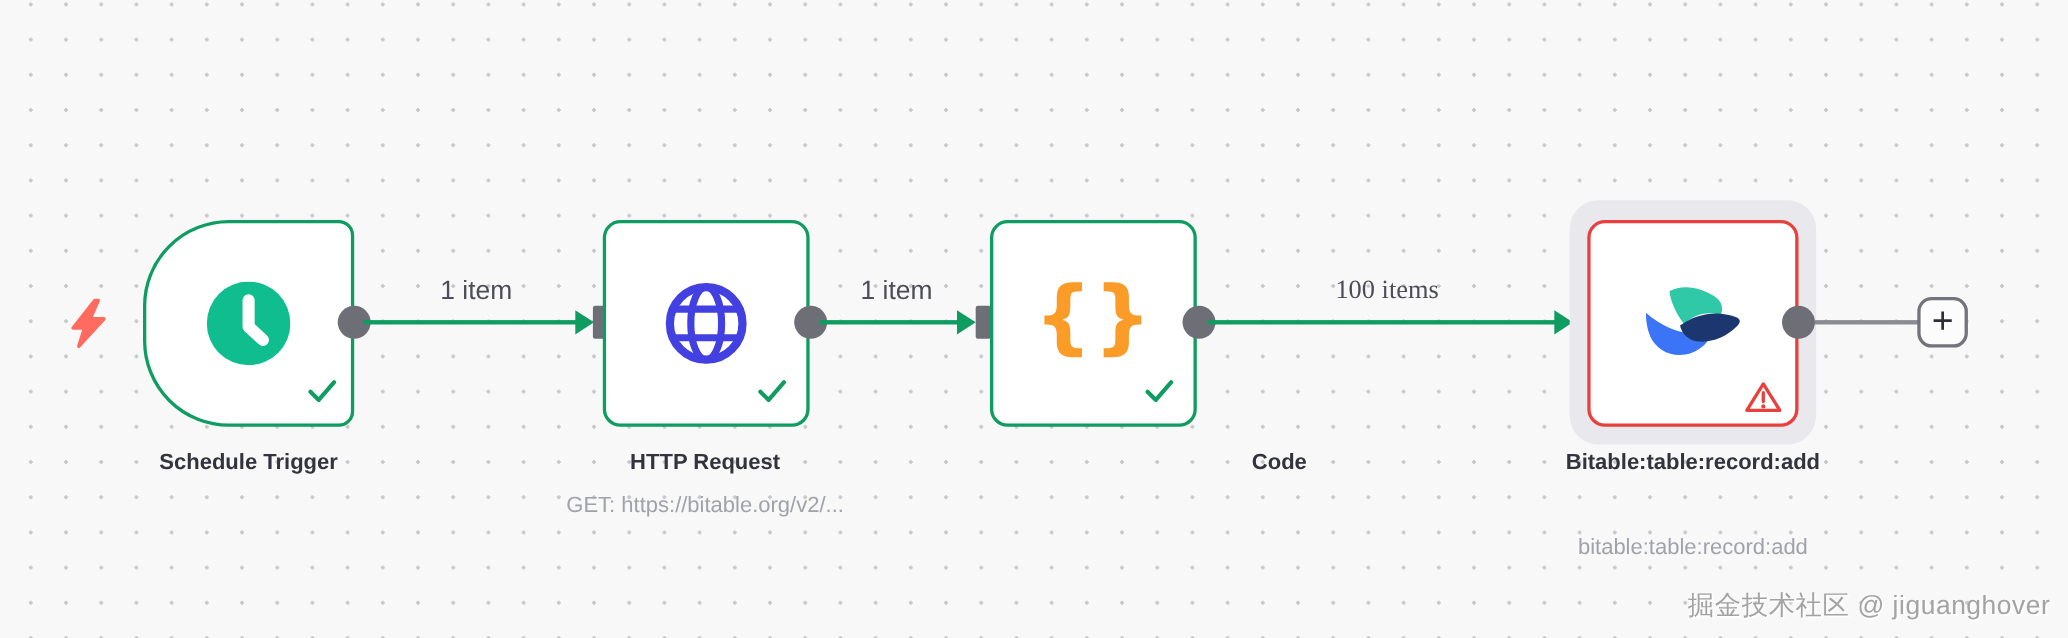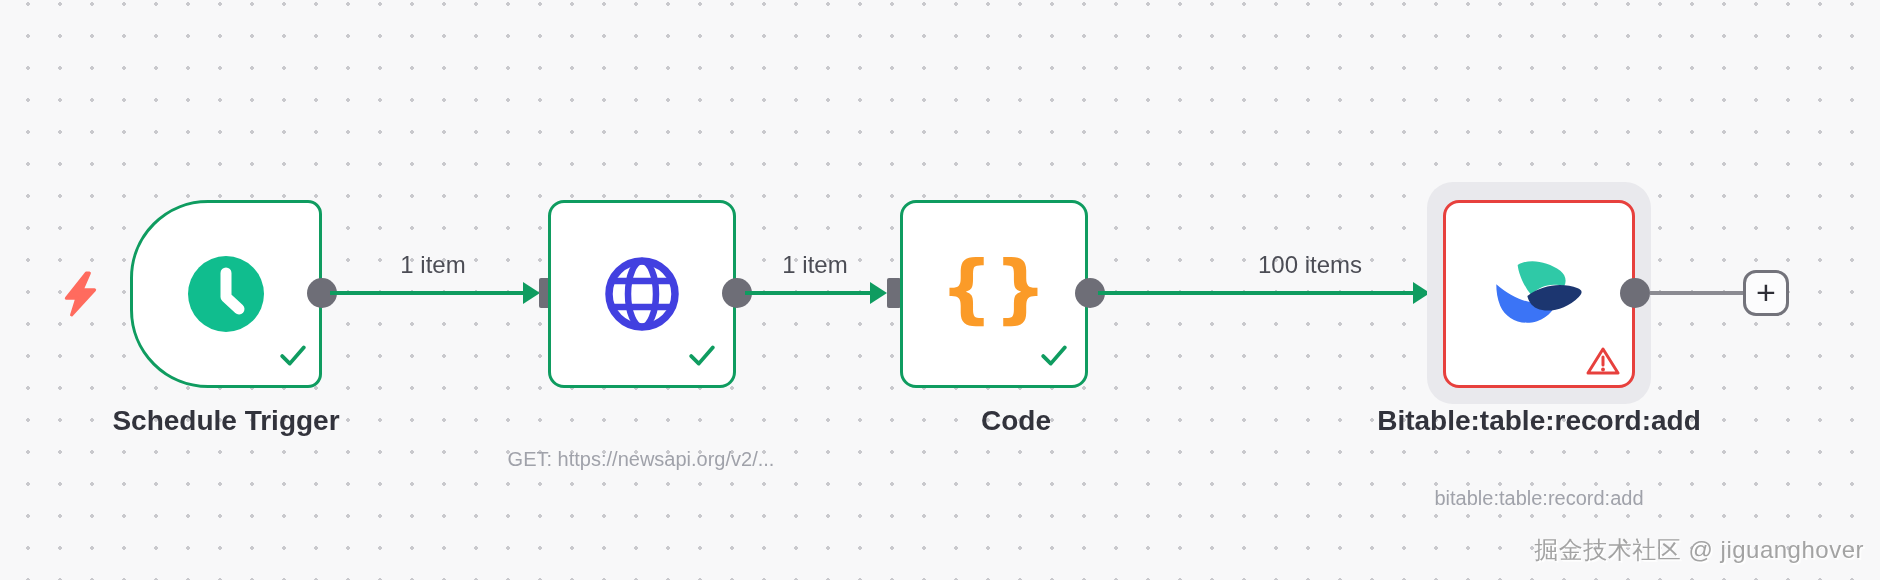--- a/index.html
+++ b/index.html
@@ -37,21 +37,21 @@
   .in-bar{position:absolute;width:14px;height:30px;border-radius:2px;
     background:var(--connector-gray);top:278px;}
   .line{position:absolute;height:4px;background:var(--success-green);top:291px;}
   .line.gray{background:var(--link-gray);}
   .arrow{position:absolute;width:0;height:0;top:282px;
     border-top:11px solid transparent;border-bottom:11px solid transparent;
     border-left:17px solid var(--success-green);}
   .conn-label{position:absolute;top:251px;font-size:24px;color:#4c4d55;
     transform:translateX(-50%);white-space:nowrap;}
   .node-label{position:absolute;top:404px;width:420px;transform:translateX(-50%);
-    text-align:center;font-size:28px;font-weight:600;color:var(--title-dark);
+    text-align:center;font-size:20px;font-weight:600;color:var(--title-dark);
     line-height:33px;}
   .node-sub{position:absolute;width:480px;transform:translateX(-50%);
     text-align:center;font-size:20px;color:var(--sub-gray);white-space:nowrap;}
   .check{position:absolute;width:28px;height:22px;}
   .warn{position:absolute;width:34px;height:30px;}
   .braces{font-size:74px;font-weight:bold;color:var(--code-orange);
     margin-top:-12px;letter-spacing:1px;font-family:"DejaVu Sans",sans-serif;}
   .add-btn{position:absolute;left:1743px;top:270px;width:46px;height:46px;
     box-sizing:border-box;border:3.5px solid #73737b;border-radius:13px;
     background:#fcfcfd;color:#2e2e36;font-size:34px;line-height:38px;
@@ -92,40 +92,41 @@
       <circle cx="40" cy="40" r="33" fill="none" stroke="var(--http-blue)" stroke-width="7.5"></circle>
       <ellipse cx="40" cy="40" rx="14" ry="33" fill="none" stroke="var(--http-blue)" stroke-width="6.5"></ellipse>
       <line x1="9" y1="27" x2="71" y2="27" stroke="var(--http-blue)" stroke-width="6.5"></line>
       <line x1="9" y1="53" x2="71" y2="53" stroke="var(--http-blue)" stroke-width="6.5"></line>
     </svg>
   </div>
   <svg class="check" style="left:688px;top:344px;" viewBox="0 0 26 20">
     <path d="M3,11 L10,18 L23,3" fill="none" stroke="var(--success-green)" stroke-width="3.5" stroke-linecap="round" stroke-linejoin="round"></path>
   </svg>
   <div class="out-dot" style="left:722px;"></div>
-  <div class="node-sub" style="left:641px;top:448px;">GET: https://newsapi.org/v2/...</div>
+  <div class="node-label" style="left:641px;">HTTP Request</div>
+  <div class="node-sub" style="left:641px;top:448px;">GET: https://bitable.org/v2/...</div>
 
   <div class="line" style="left:745px;width:127px;"></div>
   <div class="arrow" style="left:870px;"></div>
   <div class="in-bar" style="left:887px;"></div>
   <div class="conn-label" style="left:815px;">1 item</div>
 
   <div class="node square" style="left:900px;top:200px;">
     <div class="braces">{}</div>
   </div>
   <svg class="check" style="left:1040px;top:344px;" viewBox="0 0 26 20">
     <path d="M3,11 L10,18 L23,3" fill="none" stroke="var(--success-green)" stroke-width="3.5" stroke-linecap="round" stroke-linejoin="round"></path>
   </svg>
   <div class="out-dot" style="left:1075px;"></div>
-  <div class="node-label" style="left:1016px;">Code</div>
+  <div class="node-label" style="left:978px;text-align:right;">Code</div>
 
   <div class="line" style="left:1098px;width:316px;"></div>
   <div class="arrow" style="left:1413px;"></div>
   <div class="in-bar" style="left:1430px;"></div>
-  <div class="conn-label" style="left:1310px;">100 items</div>
+  <div class="conn-label" style="left:1261px;font-family:Liberation Serif, serif;">100 items</div>
 
   <div class="halo"></div>
   <div class="node square error" style="left:1443px;top:200px;width:192px;">
     <svg width="94" height="66" viewBox="0 0 96 68">
       <path d="M26,4 C38,-3 56,0 70,10 C75,14 77,20 74,26 C60,22 48,26 40,35 C32,25 27,13 26,4 Z" fill="#2fc9a7"></path>
       <path d="M4,24 C20,38 38,45 54,43 C60,42 64,40 67,37 C66,48 58,58 46,62 C30,67 14,60 8,46 C5,39 4,31 4,24 Z" fill="#3b74f6"></path>
       <path d="M36,36 C52,24 72,22 88,28 C93,30 93,33 89,37 C76,50 58,54 46,49 C40,46 37,41 36,36 Z" fill="#1c3670"></path>
     </svg>
   </div>
   <svg class="warn" style="left:1586px;top:346px;" viewBox="0 0 34 30">

